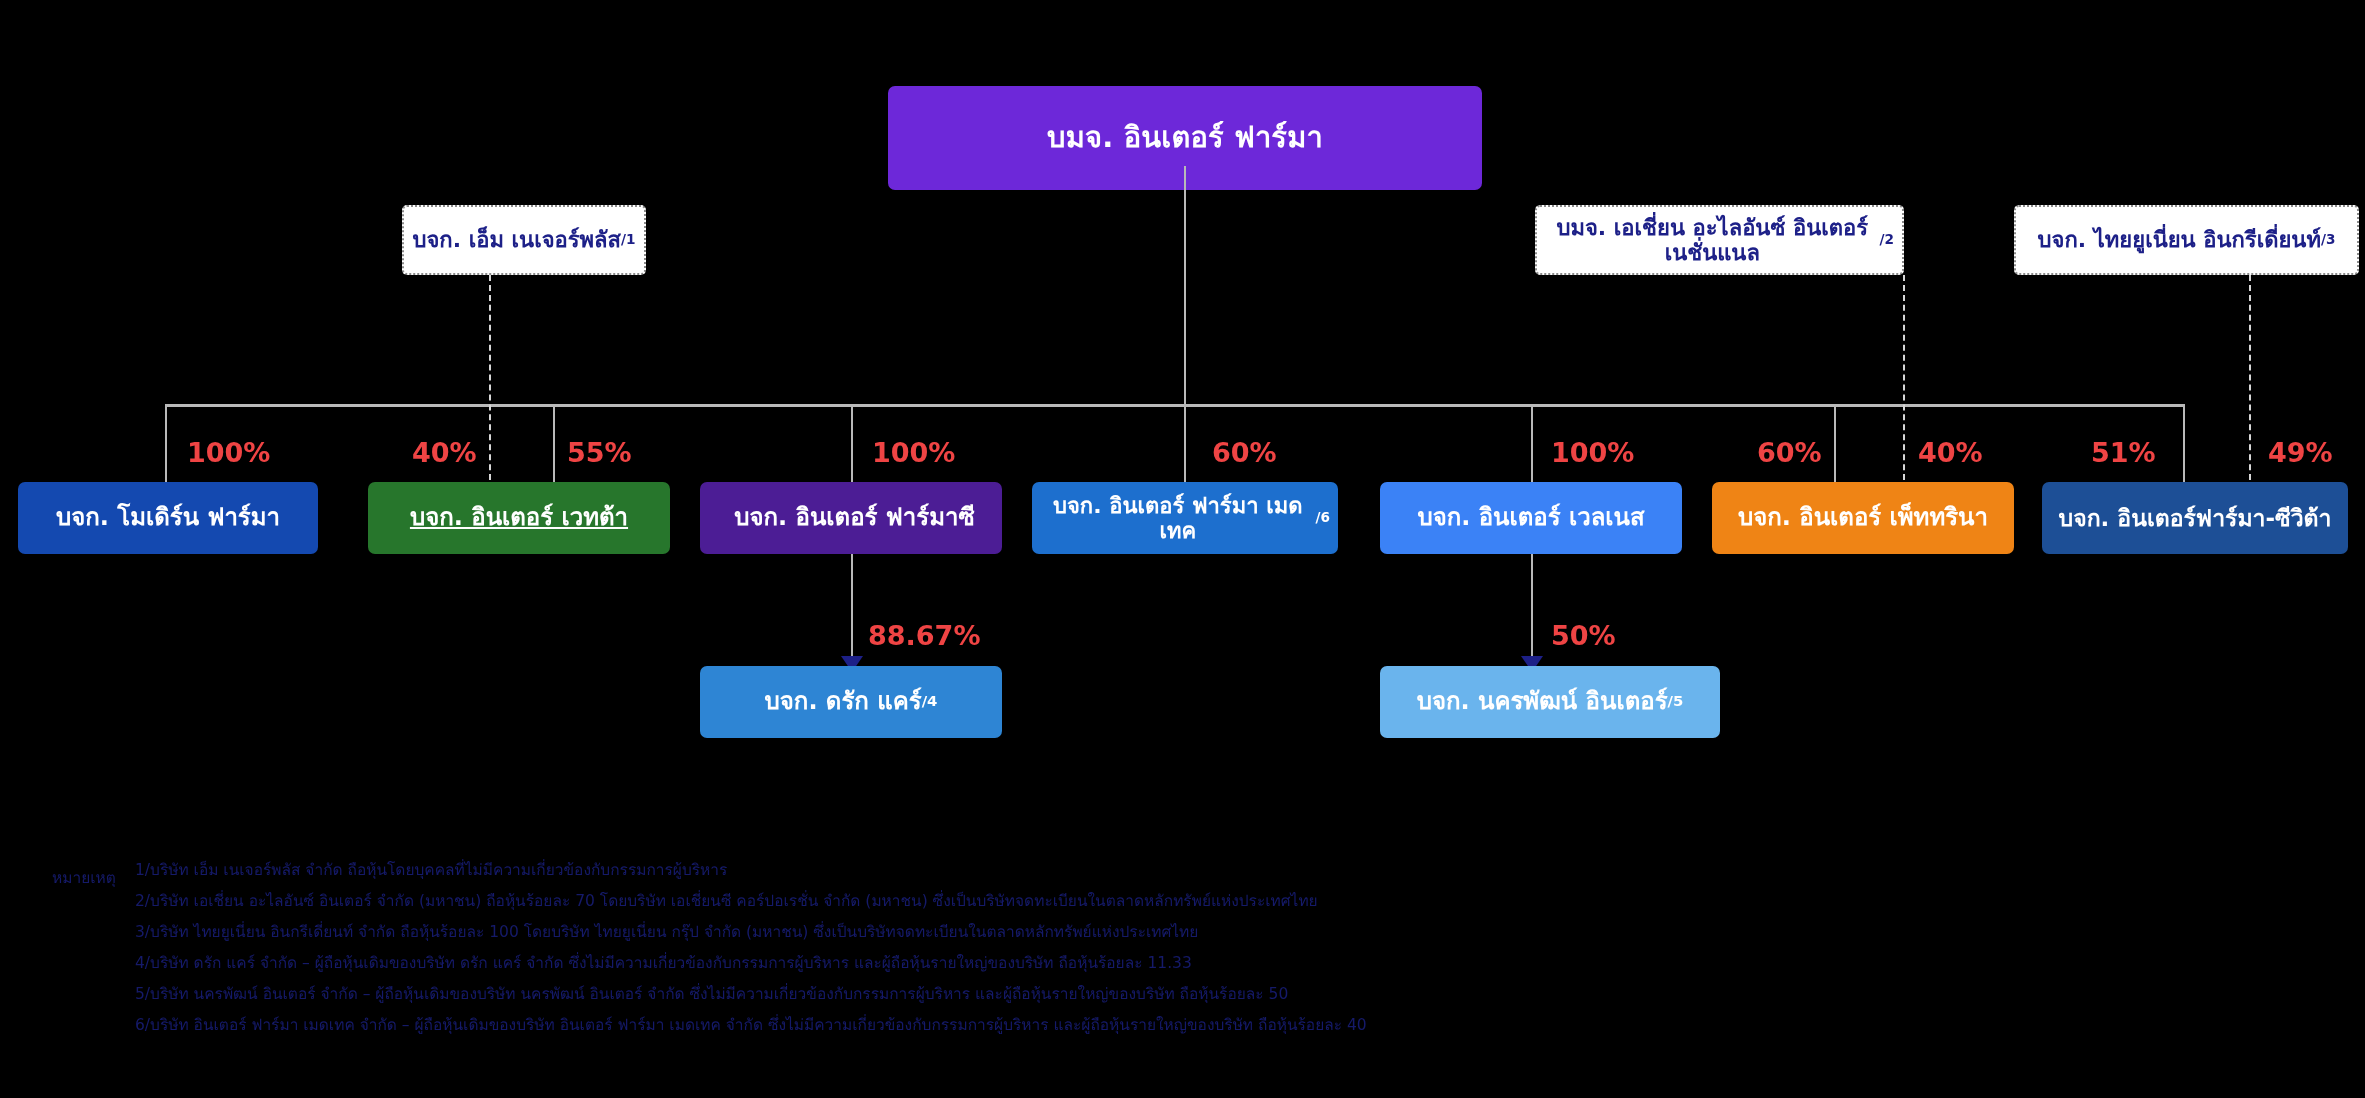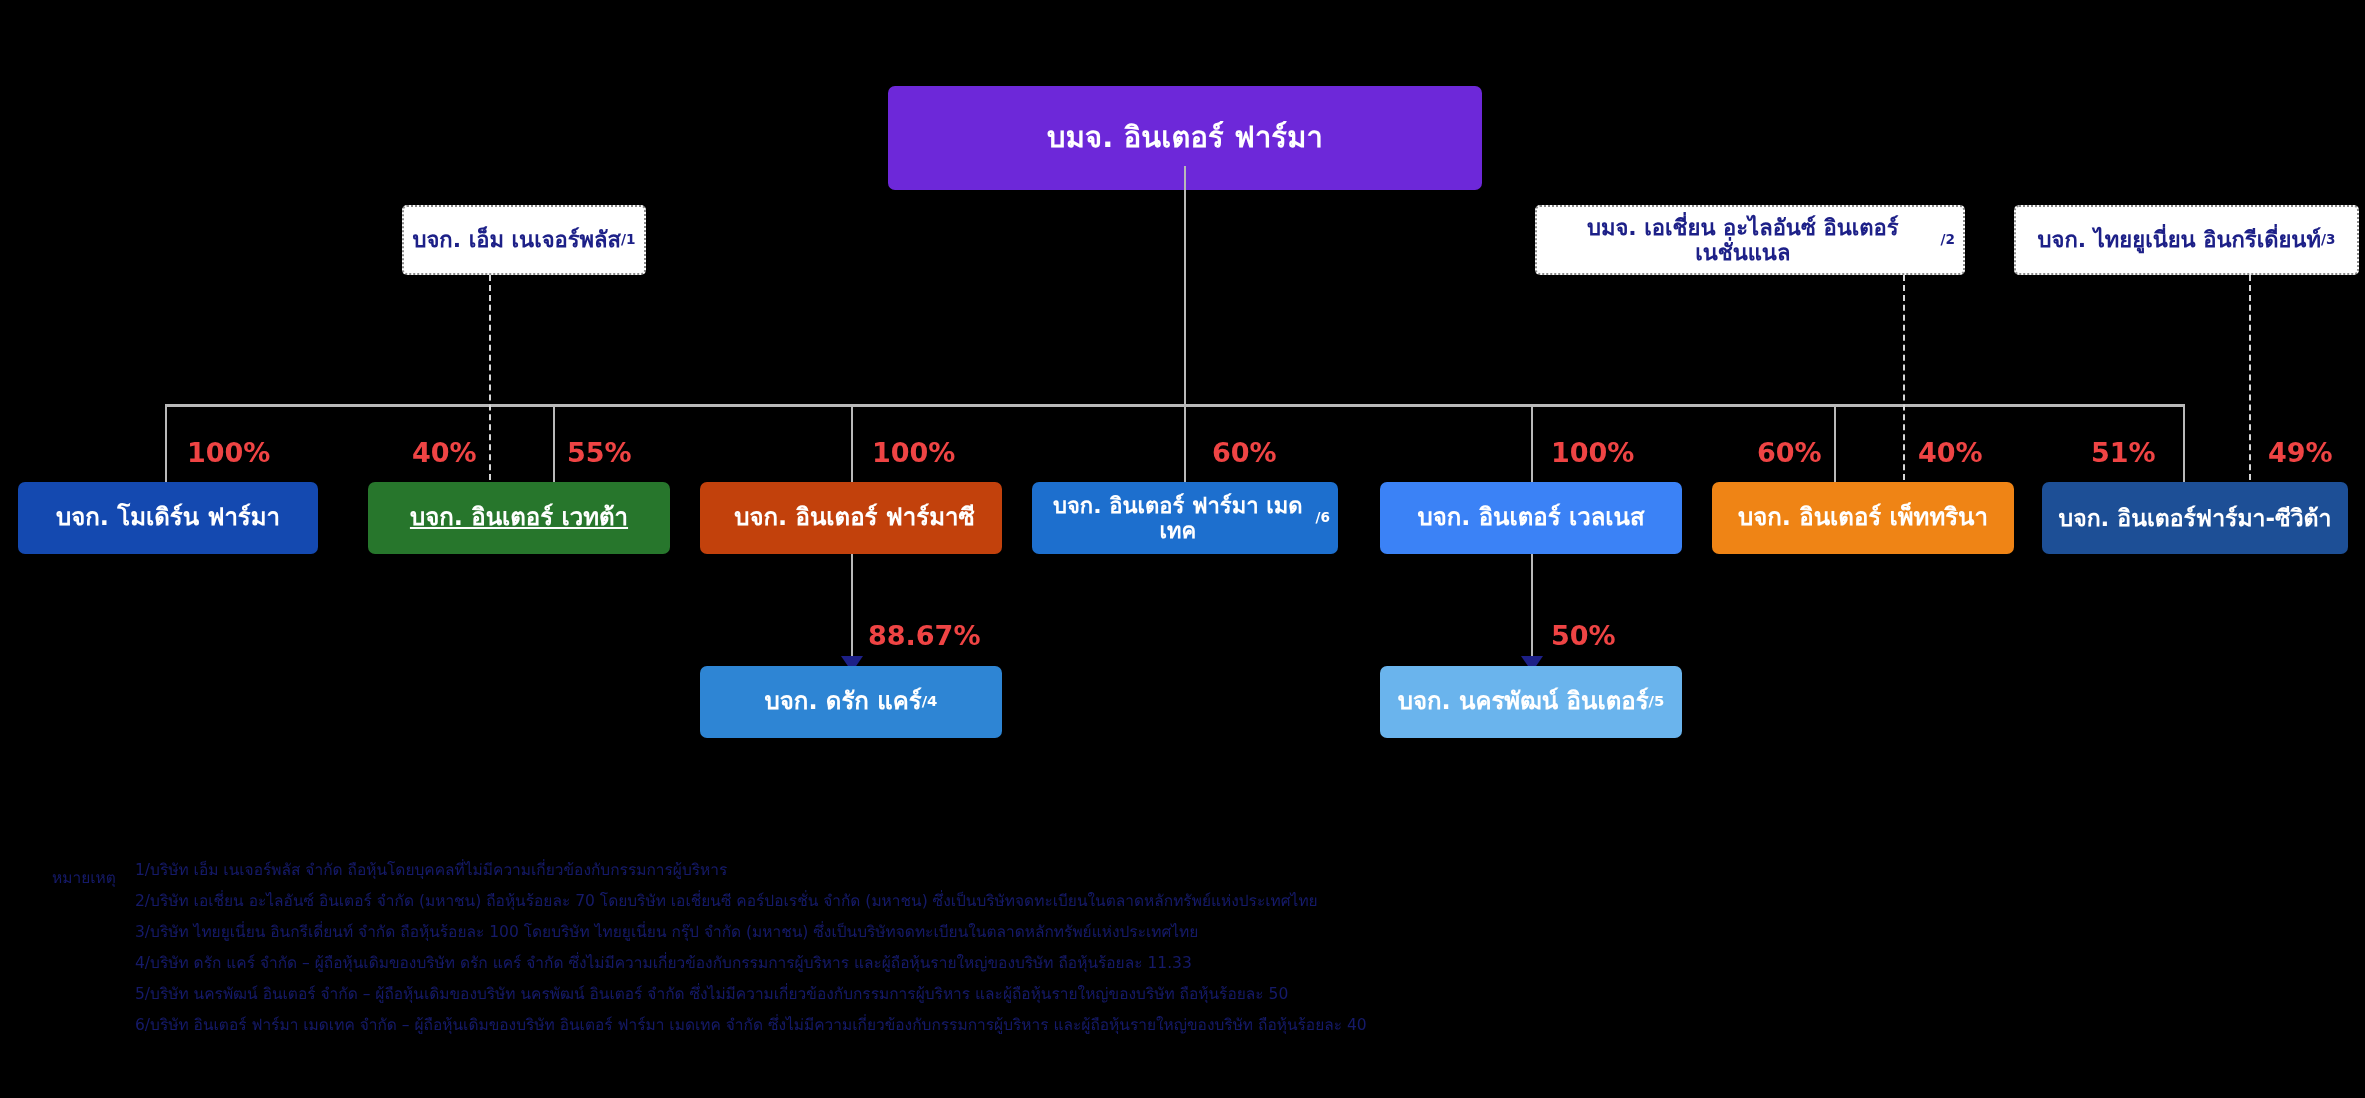--- a/index.html
+++ b/index.html
@@ -47,21 +47,21 @@
   
   .node-shareholder {
     background: #ffffff;
     color: #1d2088;
     border: 2px dotted #8a8a8a;
     border-radius: 5px;
     font-size: 22px;
   }
 
   
-  .c-navy      { background: #c2410c; padding-left: 15px; }
+  .c-navy      { background: #4c1d95; padding-left: 15px; }
   .c-royal     { background: #1449b0; }
   .c-green     { background: #27762c; }
   .c-blue-mid  { background: #1d6fce; }
   .c-blue-2    { background: #3b82f6; }
   .c-orange    { background: #ef8415; }
   .c-steel     { background: #1d4f96; }
   .c-lightblue { background: #2e85d4; }
   .c-skyblue   { background: #6ab4ed; }
 
   .node-sub   { font-size: 24px; }
@@ -123,21 +123,21 @@
 
   <div class="node node-root" style="left:888px; top:62px; width:594px; height:104px;">
     <span>บมจ. อินเตอร์ ฟาร์มา</span>
   </div>
 
   <div class="node node-shareholder" style="left:402px; top:205px; width:244px; height:70px;">
     <span>บจก. เอ็ม เนเจอร์พลัส</span>
       <span class="sup">/1</span>
   </div>
 
-  <div class="node node-shareholder" style="left:1535px; top:205px; width:430px; height:70px;">
+  <div class="node node-shareholder" style="left:1535px; top:205px; width:369px; height:70px;">
     <span>บมจ. เอเชี่ยน อะไลอันซ์ อินเตอร์เนชั่นแนล</span>
       <span class="sup">/2</span>
   </div>
 
   <div class="node node-shareholder" style="left:2014px; top:205px; width:345px; height:70px;">
     <span>บจก. ไทยยูเนี่ยน อินกรีเดี่ยนท์</span>
       <span class="sup">/3</span>
   </div>
 
   <div class="vline" style="left:1184px; top:166px; height:340px;"></div>
@@ -213,21 +213,21 @@
 
   <div class="vline" style="left:1531px; top:554px; height:110px;"></div>
   <div class="arrow" style="left:1521px; top:656px;"></div>
   <div class="pct" style="left:1551px; top:620px;">50%</div>
 
   <div class="node node-sub2 c-lightblue" style="left:700px; top:666px; width:302px; height:72px;">
     <span>บจก. ดรัก แคร์</span>
       <span class="sup">/4</span>
   </div>
 
-  <div class="node node-sub2 c-skyblue" style="left:1380px; top:666px; width:302px; height:72px;">
+  <div class="node node-sub2 c-skyblue" style="left:1380px; top:666px; width:340px; height:72px;">
     <span>บจก. นครพัฒน์ อินเตอร์</span>
       <span class="sup">/5</span>
   </div>
 
   <div class="note-head">หมายเหตุ</div>
   <div class="note-row" style="top:857px;">1/บริษัท เอ็ม เนเจอร์พลัส จำกัด ถือหุ้นโดยบุคคลที่ไม่มีความเกี่ยวข้องกับกรรมการผู้บริหาร</div>
   <div class="note-row" style="top:888px;">2/บริษัท เอเชี่ยน อะไลอันซ์ อินเตอร์ จำกัด (มหาชน) ถือหุ้นร้อยละ 70 โดยบริษัท เอเชี่ยนซี คอร์ปอเรชั่น จำกัด (มหาชน) ซึ่งเป็นบริษัทจดทะเบียนในตลาดหลักทรัพย์แห่งประเทศไทย</div>
   <div class="note-row" style="top:919px;">3/บริษัท ไทยยูเนี่ยน อินกรีเดี่ยนท์ จำกัด ถือหุ้นร้อยละ 100 โดยบริษัท ไทยยูเนี่ยน กรุ๊ป จำกัด (มหาชน) ซึ่งเป็นบริษัทจดทะเบียนในตลาดหลักทรัพย์แห่งประเทศไทย</div>
   <div class="note-row" style="top:950px;">4/บริษัท ดรัก แคร์ จำกัด – ผู้ถือหุ้นเดิมของบริษัท ดรัก แคร์ จำกัด ซึ่งไม่มีความเกี่ยวข้องกับกรรมการผู้บริหาร และผู้ถือหุ้นรายใหญ่ของบริษัท ถือหุ้นร้อยละ 11.33</div>
   <div class="note-row" style="top:981px;">5/บริษัท นครพัฒน์ อินเตอร์ จำกัด – ผู้ถือหุ้นเดิมของบริษัท นครพัฒน์ อินเตอร์ จำกัด ซึ่งไม่มีความเกี่ยวข้องกับกรรมการผู้บริหาร และผู้ถือหุ้นรายใหญ่ของบริษัท ถือหุ้นร้อยละ 50</div>

